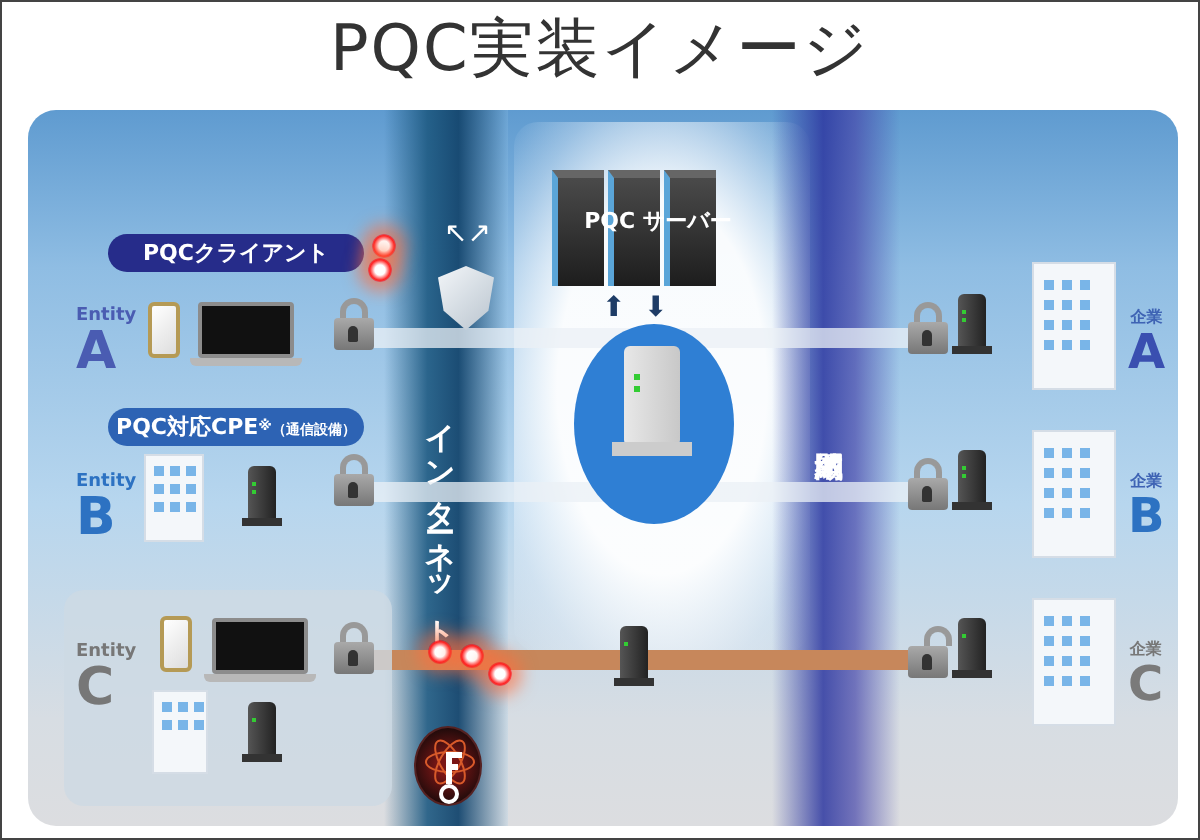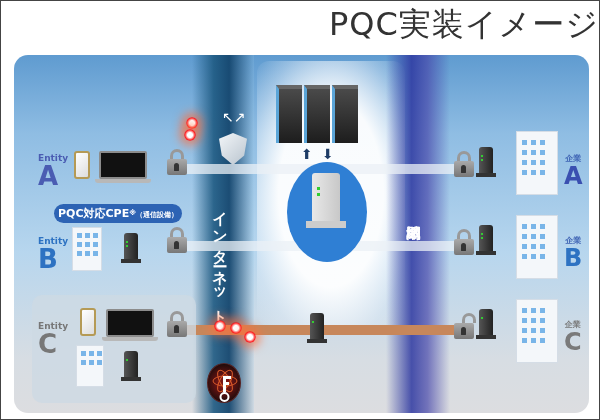--- a/index.html
+++ b/index.html
@@ -1,18 +1,18 @@
 <!DOCTYPE html>
 <html><head>
 <meta charset="utf-8">
 <style>
   * { box-sizing: border-box; margin: 0; padding: 0; }
   html, body { width: 600px; height: 420px; overflow: hidden; background: #fff; }
   body { font-family: "DejaVu Sans", "Liberation Sans", sans-serif; position: relative; border: 1px solid #444; }
-  .title { position: absolute; top: 2px; left: 0; width: 100%; text-align: right; font-size: 32px; color: #333; letter-spacing: 1px; }
+  .title { position: absolute; top: 2px; left: 0; width: 100%; text-align: center; font-size: 32px; color: #333; letter-spacing: 1px; }
   .panel { position: absolute; left: 13px; top: 54px; width: 575px; height: 358px; border-radius: 14px;
     background: linear-gradient(180deg, #5f9bd0 0%, #8fbde3 22%, #b7d6ee 55%, #d7dde3 85%, #dcdde0 100%); overflow: hidden; }
   .abs { position: absolute; }
   
   .inet-band { left: 178px; top: 0; width: 62px; height: 358px;
     background: linear-gradient(90deg, rgba(120,180,215,0) 0%, rgba(30,90,130,0.9) 35%, rgba(20,70,110,0.95) 60%, rgba(160,205,235,0.2) 100%); }
   .inet-label { left: 196px; top: 146px; writing-mode: vertical-rl; color: #fff; font-size: 15px; font-weight: bold; letter-spacing: 2px; }
   
   .sb-glow { left: 243px; top: 6px; width: 148px; height: 265px; background: radial-gradient(ellipse at center, rgba(255,255,255,0.95) 50%, rgba(230,240,250,0.4) 80%, rgba(255,255,255,0) 100%); border-radius: 12px; }
   .sb-label { left: 270px; top: 216px; font-size: 17px; color: #333; letter-spacing: 1px; }
@@ -74,20 +74,21 @@
   <div class="abs cn-band"></div>
   <div class="abs inet-label">インターネット</div>
   <div class="abs cn-label">閉域網</div>
 
   <div class="abs line" style="left:170px;top:109px;width:290px;"></div>
   <div class="abs line" style="left:170px;top:186px;width:290px;"></div>
   <div class="abs line orange" style="left:170px;top:270px;width:280px;"></div>
 
   <div class="abs c-box"></div>
 
+  <div class="abs pill a" style="left:40px;top:62px;width:128px;">PQCクライアント</div>
   <div class="abs pill b" style="left:40px;top:149px;width:128px;"><span>PQC対応CPE</span><small style="vertical-align:top">※</small><small>（通信設備）</small></div>
 
   <div class="abs" style="left:24px;top:98px;">
     <div class="ent-small">Entity</div>
     <div class="ent-big">A</div>
   </div>
   <div class="abs" style="left:24px;top:181px;">
     <div class="ent-small ent-b">Entity</div>
     <div class="ent-big ent-b">B</div>
   </div>
@@ -176,20 +177,21 @@
       <rect x="15" y="12" width="3" height="16" fill="#fff"></rect>
       <rect x="15" y="12" width="8" height="3" fill="#fff"></rect>
       <rect x="15" y="18" width="6" height="3" fill="#fff"></rect>
       <circle cx="16.5" cy="33" r="4" fill="none" stroke="#fff" stroke-width="2"></circle>
     </svg>
   </div>
 
   <div class="abs rack" style="left:262px;top:30px;"></div>
   <div class="abs rack" style="left:290px;top:30px;"></div>
   <div class="abs rack" style="left:318px;top:30px;"></div>
+  <div class="abs srv-label">PQC サーバー</div>
   <div class="abs arrow-up">⬆</div>
   <div class="abs arrow-down">⬇</div>
 
   <div class="abs vpn-oval"></div>
   <div class="abs vpn-box">
       <div class="led" style="left:5px;top:14px;width:3px;height:3px;"></div>
       <div class="led" style="left:5px;top:20px;width:3px;height:3px;"></div>
     </div>
   <div class="abs vpn-base"></div>
 

